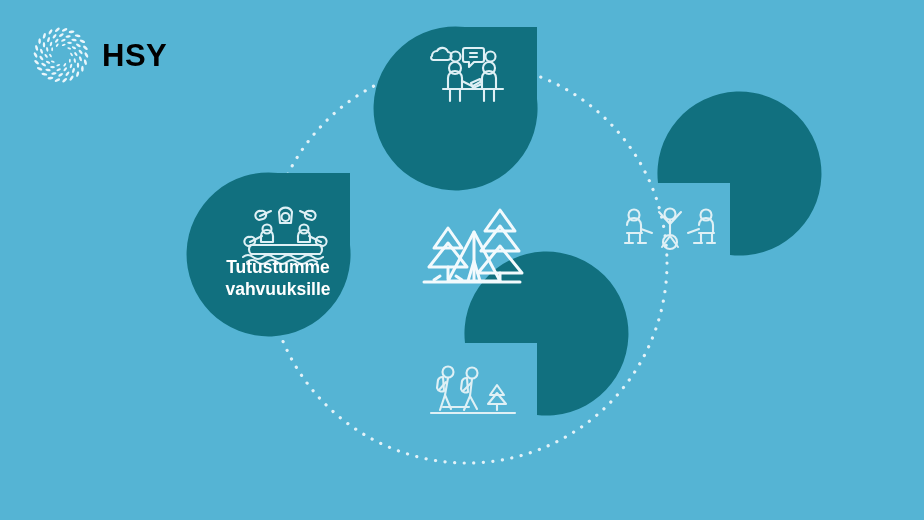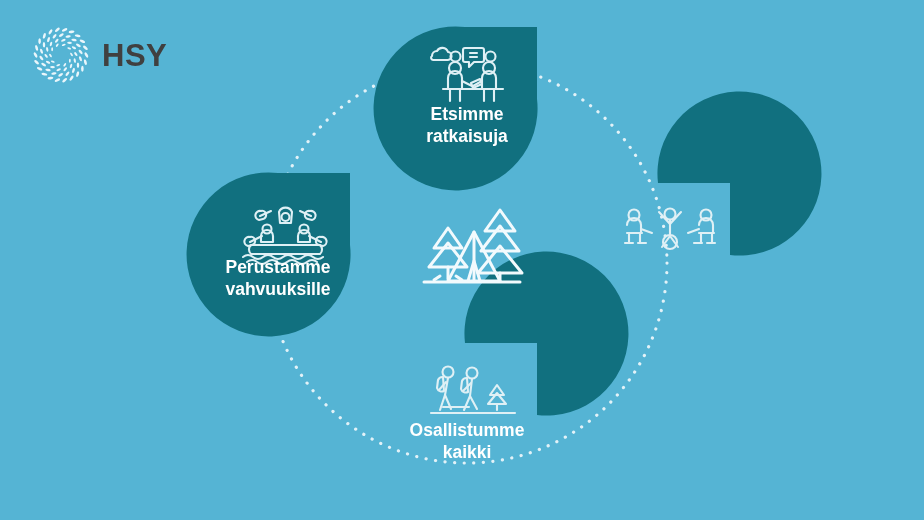--- a/index.html
+++ b/index.html
@@ -27,21 +27,21 @@
   #logo {
     position: absolute;
     left: 30px;
     top: 24px;
     display: flex;
     align-items: center;
     gap: 10px;
   }
   #logo-mark { display: block; }
   #logo-text {
-    color: #404040;
+    color: #000000;
     font-size: 31px;
     font-weight: bold;
     letter-spacing: 0.5px;
     line-height: 1;
     font-family: "Liberation Sans", sans-serif;
   }
 
   
   #diagram {
     position: absolute;
@@ -274,20 +274,16 @@
       <path d="M82,67 v8"></path>
 
       <path d="M56,26 L30,75 h52 Z"></path>
       <path d="M56,26 v49"></path>
       <path d="M50,75 l6,-20 l6,20"></path>
 
       <path d="M6,76 h96"></path>
     </g>
   </svg>
 
-  <div class="node-label" id="label-top">Etsimme
-ratkaisuja</div>
-  <div class="node-label" id="label-bottom">Osallistumme
-kaikki</div>
-  <div class="node-label" id="label-left">Perustamme
+  <div class="node-label" id="label-left">Tutustumme
 vahvuuksille</div>
 
 </div>
 
 </body></html>

